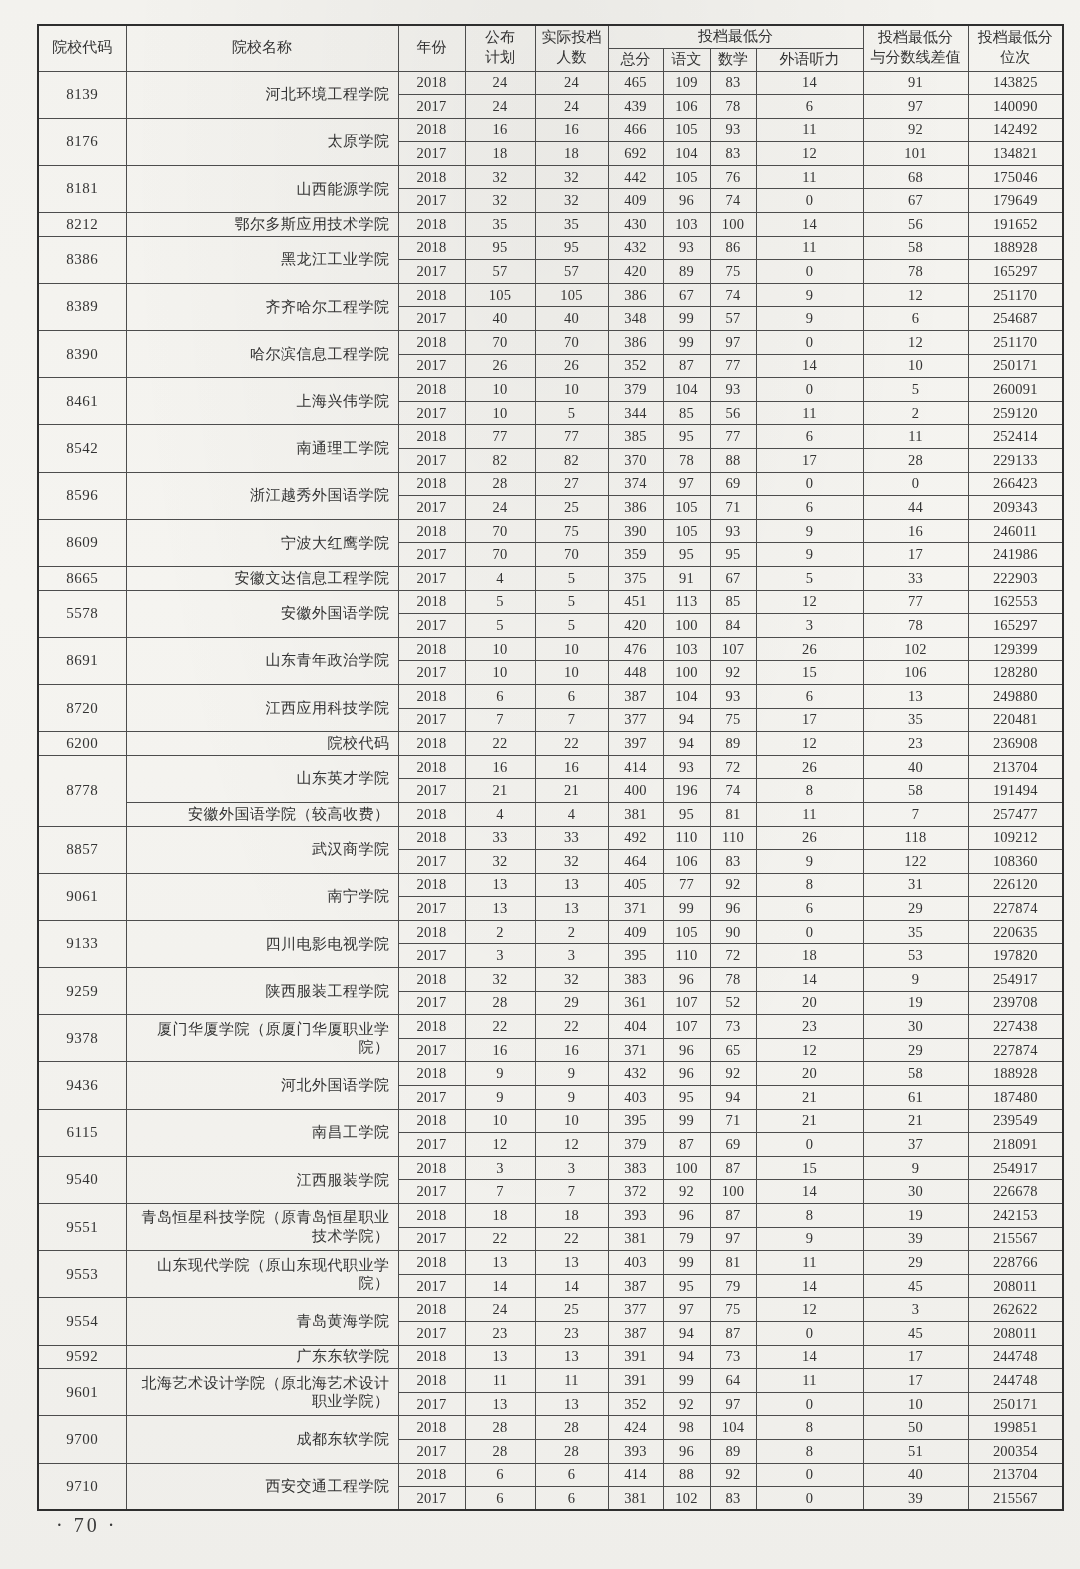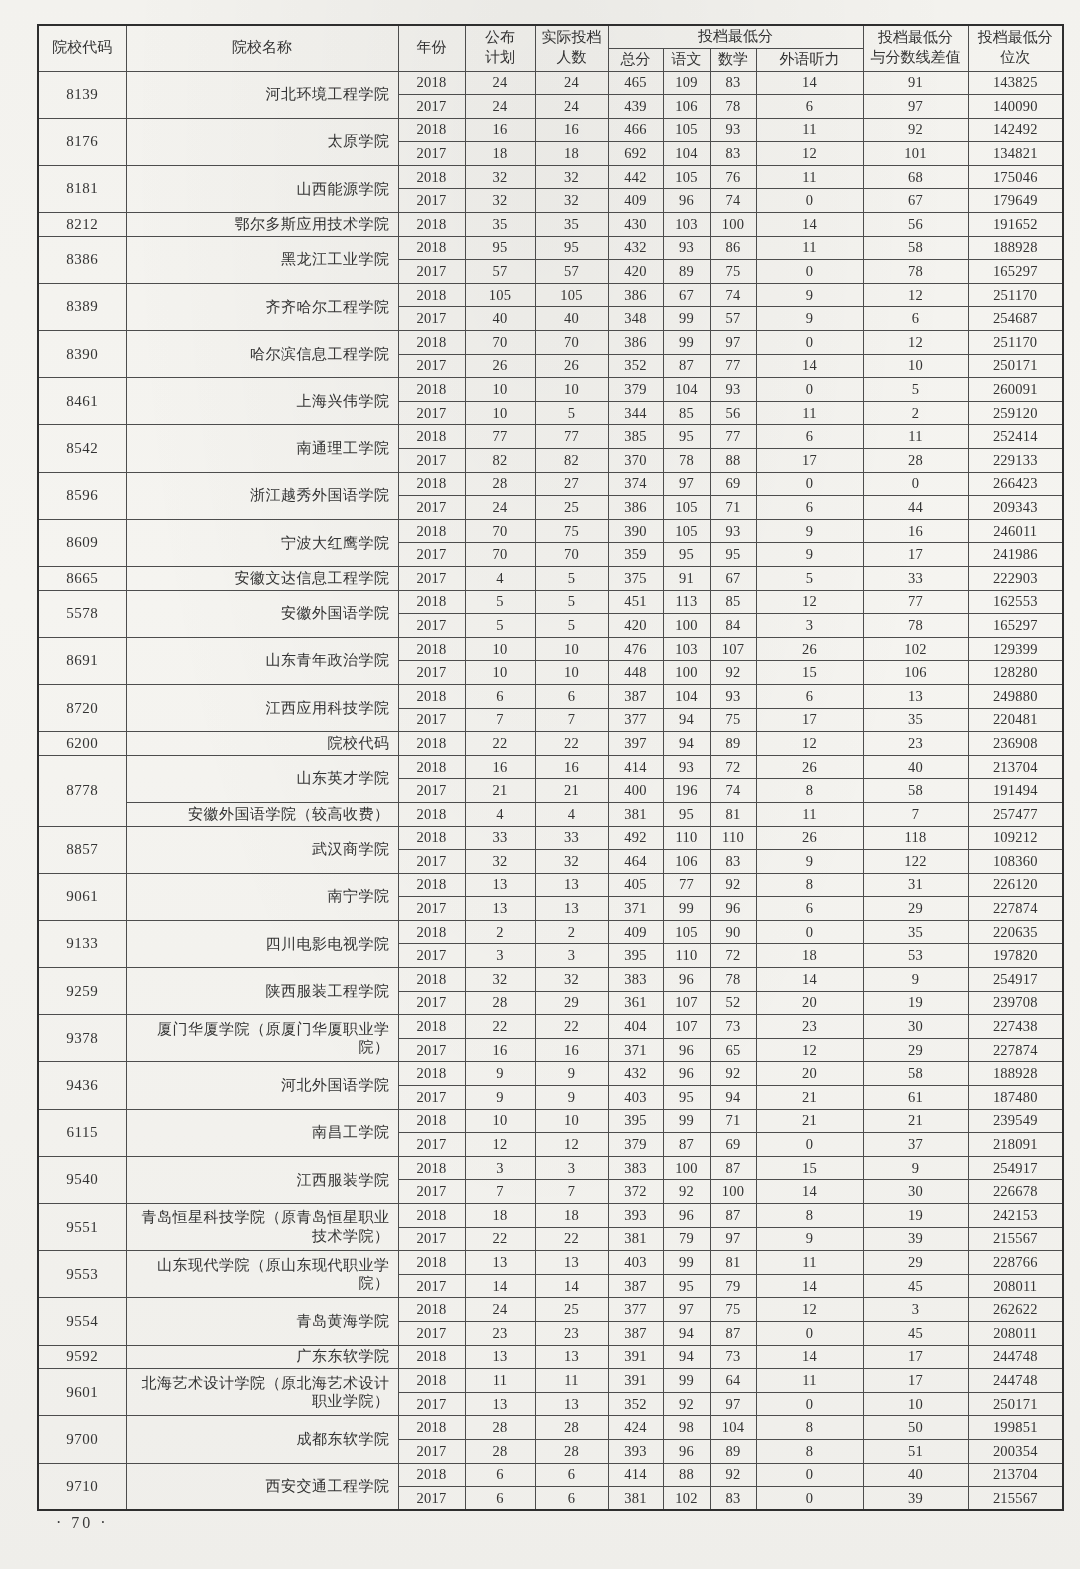--- a/index.html
+++ b/index.html
@@ -48,21 +48,21 @@
     text-align:right;
     padding:0 8px 0 13px;
     font-size:15px;
     line-height:1.25;
     letter-spacing:0.5px;
   }
   td.code-cell{font-size:15px;letter-spacing:0.5px;}
   .footer{
     position:absolute;
     left:56px;top:1514px;
-    font-size:16px;
+    font-size:20px;
     letter-spacing:3px;
     color:#3a3a3a;
   }
 </style>
 </head>
 <body>
 
 <div class="page">
 
   <table class="score-table">

